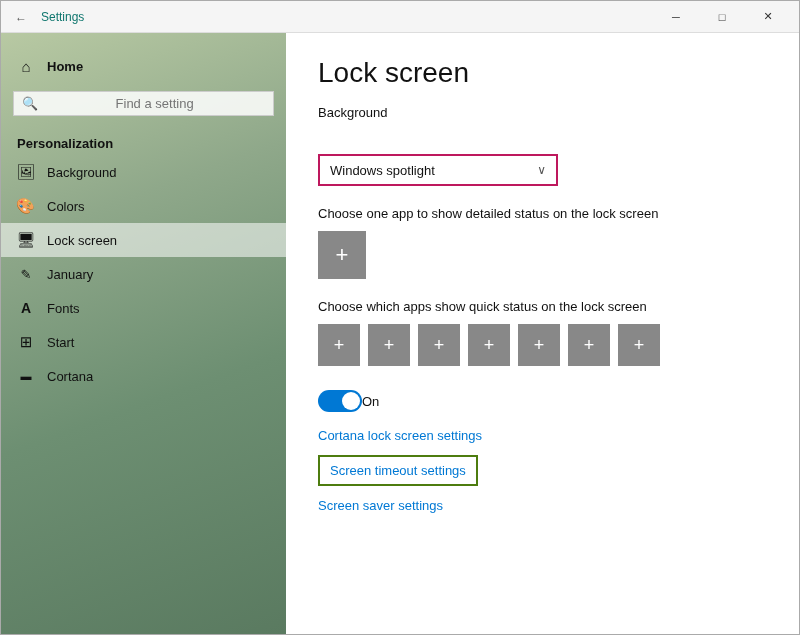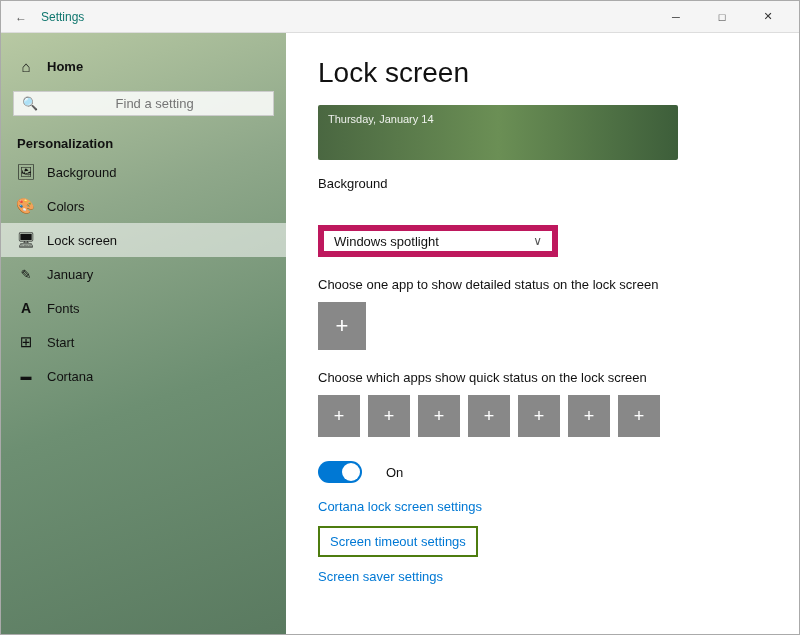--- a/index.html
+++ b/index.html
@@ -165,21 +165,21 @@
       font-size: 11px;
     }
     .section-label {
       font-size: 13px;
       color: #111;
       margin-bottom: 8px;
     }
     .dropdown {
       width: 240px;
       height: 32px;
-      border: 6px solid #be185d;
+      border: 2px solid #be185d;
       display: flex;
       align-items: center;
       justify-content: space-between;
       padding: 0 10px;
       cursor: pointer;
       background: #fff;
       margin-bottom: 20px;
       margin-top: 34px;
     }
     .dropdown-text {
@@ -227,21 +227,21 @@
       margin-bottom: 16px;
     }
     .signin-label {
       font-size: 13px;
       color: #111;
       margin-bottom: 10px;
     }
     .toggle-row {
       display: flex;
       align-items: center;
-      gap: 24px;
+      gap: 0;
       margin-bottom: 12px;
     }
     .toggle {
       width: 44px;
       height: 22px;
       background: #0078d4;
       border-radius: 11px;
       position: relative;
       cursor: pointer;
       flex-shrink: 0;
@@ -337,23 +337,20 @@
       </div>
       <div class="nav-item">
         <span class="nav-icon" style="font-size:11px;">▬</span>
         <span>Cortana</span>
       </div>
     </div>
 
     <div class="main-content">
       <h1 class="page-title">Lock screen</h1>
 
-      <div class="lock-screen-preview">
-        <span class="lock-screen-preview-text">Thursday, January 14</span>
-      </div>
 
       <div class="section-label">Background</div>
       <div class="dropdown">
         <span class="dropdown-text">Windows spotlight</span>
         <span class="dropdown-arrow">∨</span>
       </div>
 
       <div class="section-desc">Choose one app to show detailed status on the lock screen</div>
       <div class="add-btn-large">
         <span>+</span>

